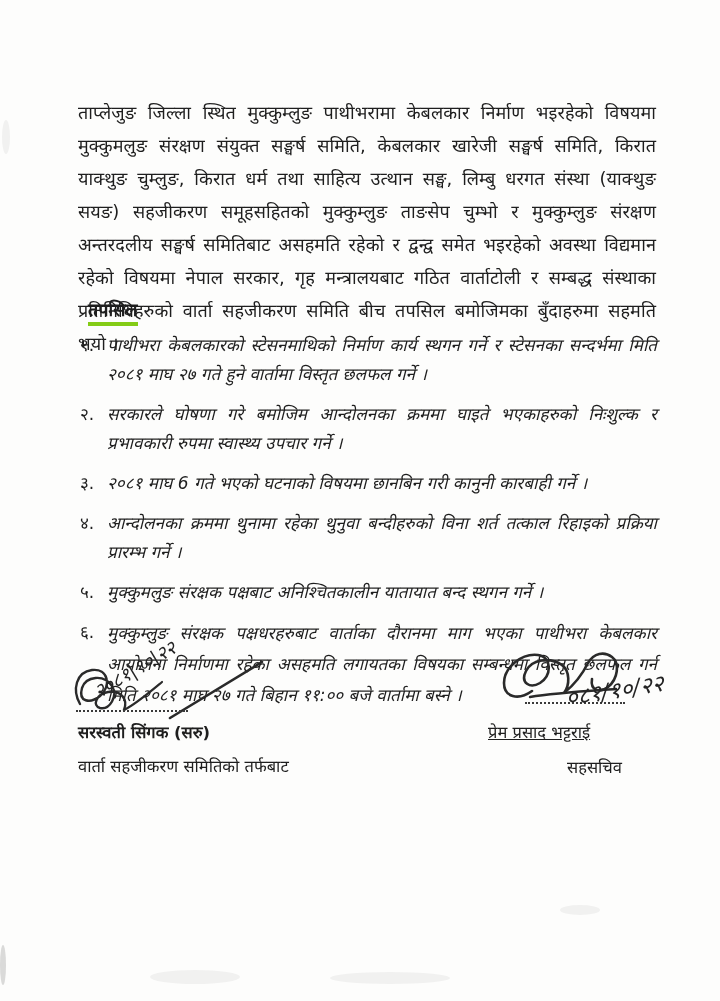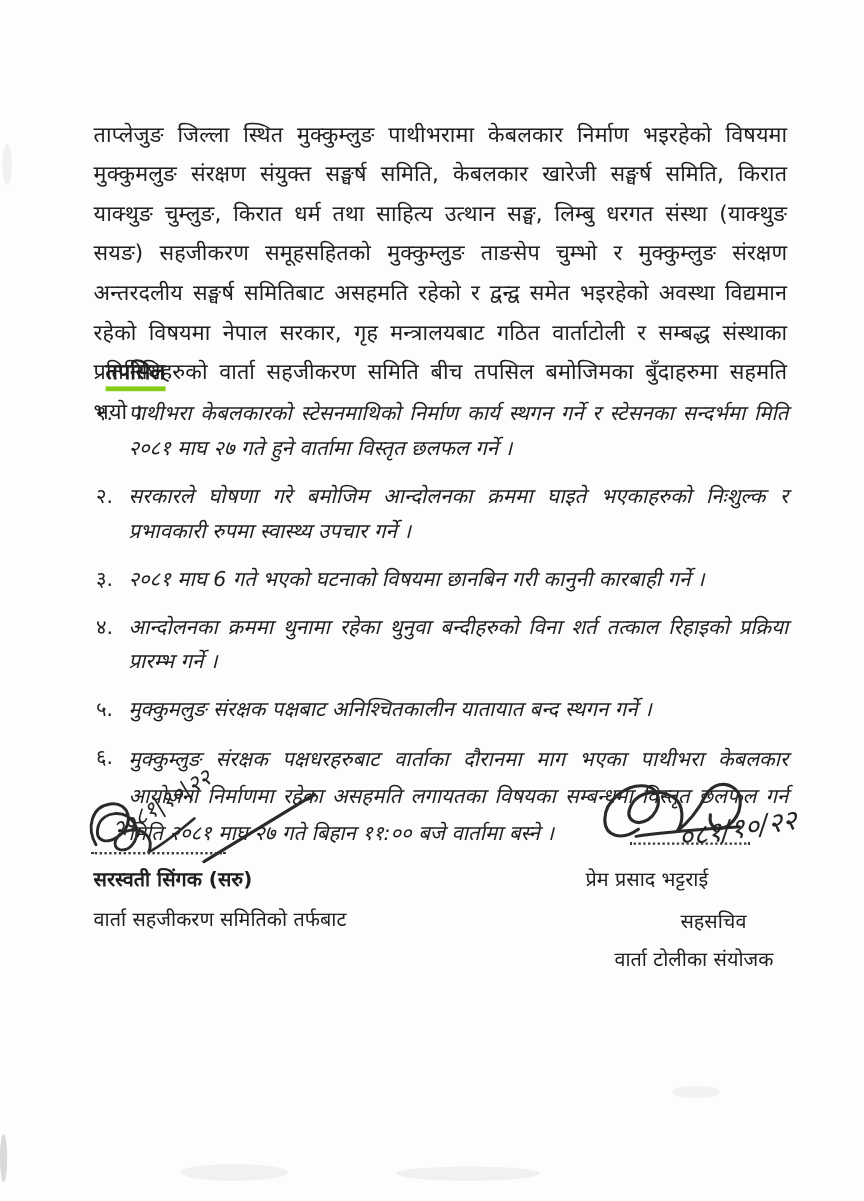--- a/index.html
+++ b/index.html
@@ -57,21 +57,21 @@
     left:36px;top:26px;font-size:19px;
     transform:rotate(-31deg);transform-origin:left bottom;
   }
   .sig-right .hand{
     left:98px;top:36px;font-size:23px;
     transform:rotate(-9deg);transform-origin:left bottom;
   }
   .sig-name{position:absolute;white-space:nowrap;}
   .sig-left .sig-name{left:12px;top:68px;font-weight:bold;}
   .sig-left .sig-org{position:absolute;left:12px;top:102px;white-space:nowrap;}
-  .sig-right .sig-name{left:18px;top:75px;}
+  .sig-right .sig-name{left:18px;top:75px;text-decoration:underline;}
   .sig-right .sig-role{position:absolute;left:78px;top:110px;white-space:nowrap;margin-left:19px;}
   .sig-right .sig-role2{position:absolute;left:42px;top:142px;white-space:nowrap;}
 </style>
 </head>
 <body>
 
 <div class="page">
 
   <div class="smudge s1"></div>
   <div class="smudge s2"></div>
@@ -125,16 +125,15 @@
   <div class="sig sig-right">
     <svg class="scribble" width="200" height="70" viewBox="0 0 200 70">
       <path d="M62,46 C48,56 34,52 34,38 C34,22 52,8 68,10 C82,12 82,30 70,38 C60,44 50,38 56,26 C62,14 80,12 92,20" fill="none" stroke="#2a2a2a" stroke-width="2.6" stroke-linecap="round"></path>
       <path d="M92,20 C100,26 100,40 94,48 C104,40 112,30 118,18 C124,8 134,6 142,12 C150,18 148,34 138,42 C130,48 120,46 122,34" fill="none" stroke="#2a2a2a" stroke-width="2.6" stroke-linecap="round"></path>
       <path d="M60,52 C84,48 118,46 146,44" fill="none" stroke="#2a2a2a" stroke-width="2.4" stroke-linecap="round"></path>
     </svg>
     <div class="dotline"></div>
     <span class="hand">०८१/१०/२२</span>
     <div class="sig-name">प्रेम प्रसाद भट्टराई</div>
     <div class="sig-role">सहसचिव</div>
-    <div class="sig-role2">वार्ता टोलीका संयोजक</div>
   </div>
 
 </div>
 
 </body></html>

